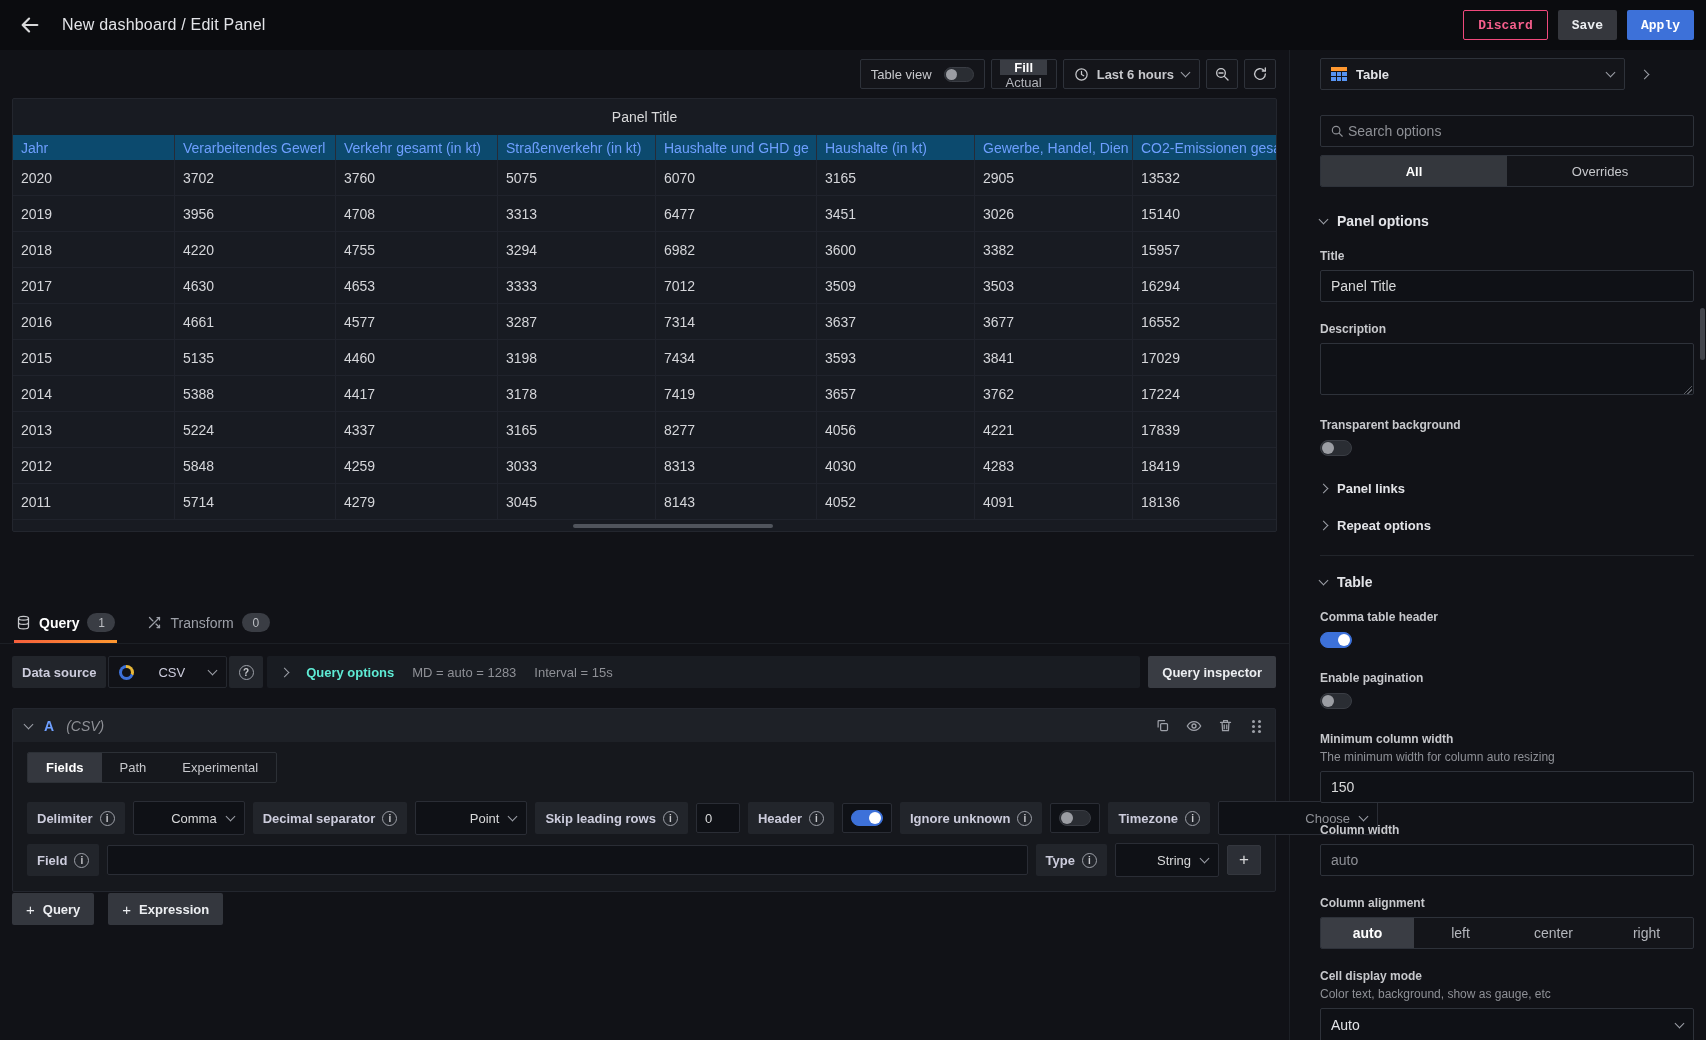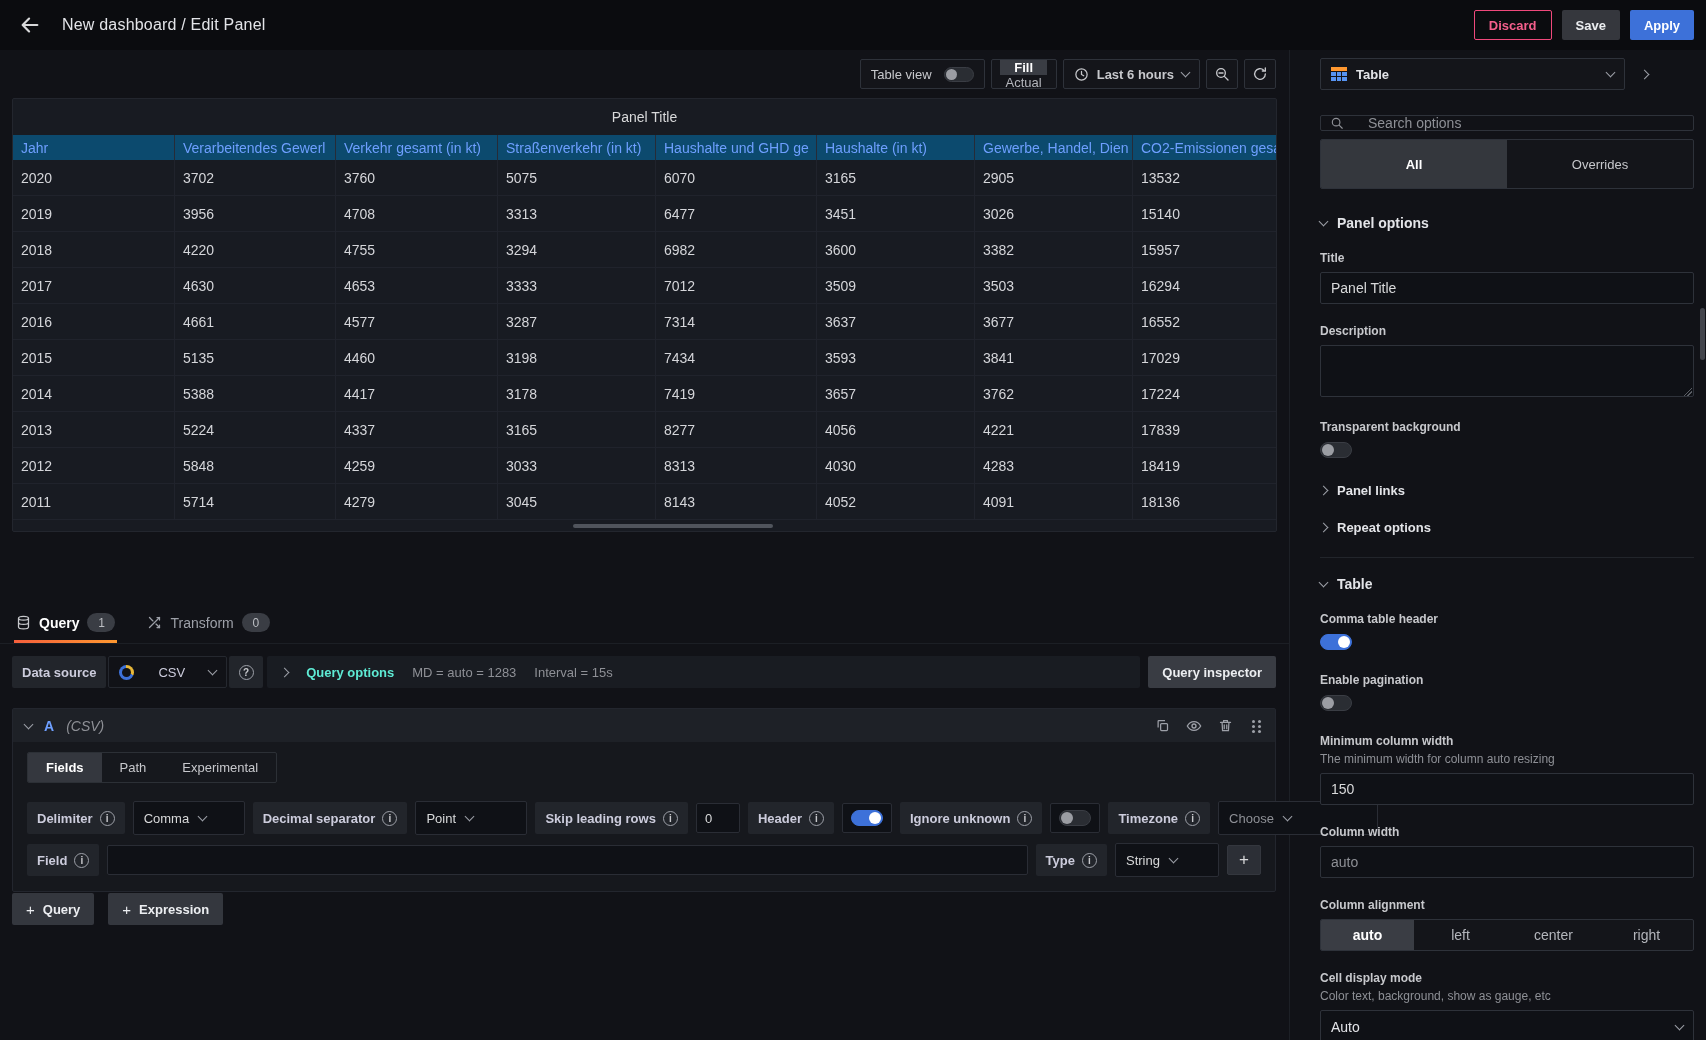--- a/index.html
+++ b/index.html
@@ -5,21 +5,21 @@
   * { margin:0; padding:0; box-sizing:border-box; }
   html,body { width:1706px; height:1040px; overflow:hidden; background:#111217;
     font-family:"Liberation Sans","DejaVu Sans",sans-serif; color:#ccccdc; font-size:13px; }
 
   
   .topbar { height:50px; background:#0b0c0f; display:flex; align-items:center; padding:0 12px; }
   .back-btn { width:36px; height:36px; display:flex; align-items:center; justify-content:center; cursor:pointer; }
   .topbar-title { margin-left:14px; font-size:16px; color:#e3e4e8; letter-spacing:.2px; }
   .topbar-spacer { flex:1; }
   .tb-btn { height:30px; padding:0 14px; border-radius:2px; display:flex; align-items:center;
-    font-size:13px; font-weight:600; margin-left:10px; cursor:pointer; }
+    font-size:13px; font-weight:600; margin-left:10px; cursor:pointer;font-family:Liberation Mono, monospace; }
   .tb-discard { border:1px solid #f0497c; color:#f55f8c; background:transparent; }
   .tb-save  { background:#35373d; color:#eceef1; }
   .tb-apply { background:#3d71d9; color:#ffffff; }
 
   .content { display:flex; height:990px; }
   .main { width:1290px; position:relative; border-right:1px solid #1d2026; }
   .sidebar { flex:1; position:relative; padding:0 12px 0 30px; }
 
   
   .ptoolbar { display:flex; justify-content:flex-end; align-items:center; gap:6px; margin:8px 13px 0 12px; height:32px; }
@@ -95,21 +95,21 @@
   .qicons svg { cursor:pointer; }
   .dots { width:3px; height:3px; border-radius:50%; background:#9da0a8; margin:2px 8px 10px 3px;
     box-shadow:6px 0 #9da0a8, 0 5px #9da0a8, 6px 5px #9da0a8, 0 10px #9da0a8, 6px 10px #9da0a8; }
   .qbody { padding:10px 14px 14px; }
   .ftabs { display:inline-flex; border:1px solid #2c3036; border-radius:2px; overflow:hidden; margin-bottom:10px; }
   .ftab { padding:7px 18px; font-size:13px; color:#c7c8cc; cursor:pointer; }
   .ftab.active { background:#34373e; color:#fff; font-weight:700; }
   .frow { display:flex; align-items:center; gap:0; margin-top:8px; }
   .fgroup { display:flex; align-items:center; margin-right:8px; }
   .sel { height:30px; background:#0f1116; border:1px solid #2a2d35; border-radius:2px; display:flex;
-    align-items:center; justify-content:flex-start; gap:10px; padding:16px 10px; font-size:13px; color:#d8d9da; cursor:pointer; }
+    align-items:center; justify-content:flex-end; gap:10px; padding:16px 10px; font-size:13px; color:#d8d9da; cursor:pointer; }
   .sel .ph { color:#8e9096; }
   .tin { height:30px; background:#0f1116; border:1px solid #2a2d35; border-radius:2px; color:#d8d9da;
     font-size:13px; padding:0 8px; font-family:inherit; outline:none; }
   .togglebox { height:30px; min-width:50px; background:#0f1116; border:1px solid #2a2d35; border-radius:2px;
     display:flex; align-items:center; justify-content:center; }
   .toggle { width:32px; height:16px; border-radius:9px; background:#2a2d33; border:1px solid #3a3d44; position:relative; cursor:pointer; }
   .toggle::after { content:""; position:absolute; top:1px; left:1px; width:12px; height:12px; border-radius:50%; background:#9b9da3; }
   .toggle.on { background:#3d71d9; border-color:#3d71d9; }
   .toggle.on::after { left:auto; right:1px; background:#ffffff; }
   .plus-btn { width:34px; height:30px; background:#2c2f36; border:1px solid #34373e; border-radius:2px;
@@ -123,27 +123,27 @@
   
   .viz-row { display:flex; align-items:center; margin-top:8px; height:32px; gap:4px; }
   .viz-pick { flex:1; max-width:305px; height:32px; border:1px solid #2e323a; border-radius:2px; background:#14151a;
     display:flex; align-items:center; gap:9px; padding:0 10px; cursor:pointer; }
   .viz-pick .vlabel { flex:1; color:#e3e4e8; font-weight:600; }
   .tblicon { width:16px; height:14px; display:grid; grid-template-columns:1fr 1fr 1fr; grid-template-rows:4px 1fr 1fr; gap:1px; }
   .tblicon i { background:#5794f2; }
   .tblicon i.hd { grid-column:1 / 4; background:#ff9830; }
   .collapse-btn { width:30px; height:32px; display:flex; align-items:center; justify-content:center; cursor:pointer; }
 
-  .search-box { margin-top:25px; height:16px; background:#111217; border:1px solid #2e323a; border-radius:2px;
-    display:flex; align-items:center; gap:24px; padding:0 9px; }
+  .search-box { margin-top:25px; height:32px; background:#111217; border:1px solid #2e323a; border-radius:2px;
+    display:flex; align-items:center; gap:4px; padding:0 9px; }
   .search-box input { flex:1; background:transparent; border:none; outline:none; color:#d8d9da;
     font-size:14px; font-family:inherit; }
   .search-box input::placeholder { color:#8e9096; }
 
-  .ov-tabs { margin-top:8px; height:50px; border:1px solid #2e323a; border-radius:2px; display:flex; overflow:hidden; background:#14151a; }
+  .ov-tabs { margin-top:8px; height:32px; border:1px solid #2e323a; border-radius:2px; display:flex; overflow:hidden; background:#14151a; }
   .ov-tab { flex:1; display:flex; align-items:center; justify-content:center; color:#c7c8cc; cursor:pointer; }
   .ov-tab.active { background:#34373d; color:#ffffff; font-weight:700; }
 
   .sect-head { display:flex; align-items:center; gap:10px; margin-top:26px; cursor:pointer; }
   .sect-head .st { font-size:14px; font-weight:700; color:#e3e4e8; }
   .opt-label { margin-top:20px; font-size:12px; font-weight:700; color:#c7c8cc; }
   .opt-desc { margin-top:4px; font-size:12px; color:#8e9096; }
   .opt-input { margin-top:7px; width:100%; height:32px; background:#0f1116; border:1px solid #2e323a;
     border-radius:2px; color:#d8d9da; font-size:14px; padding:0 10px; font-family:inherit; outline:none; }
   .opt-input::placeholder { color:#8e9096; }

